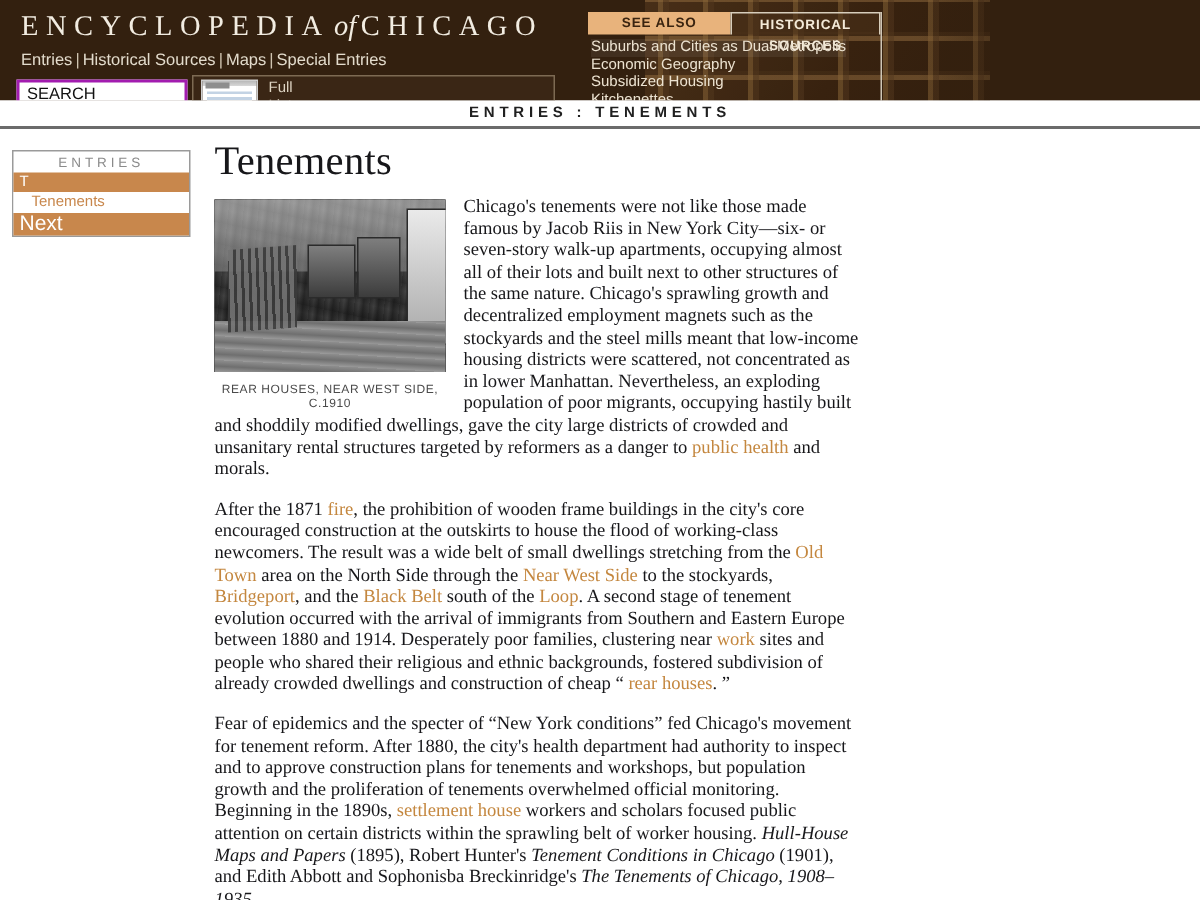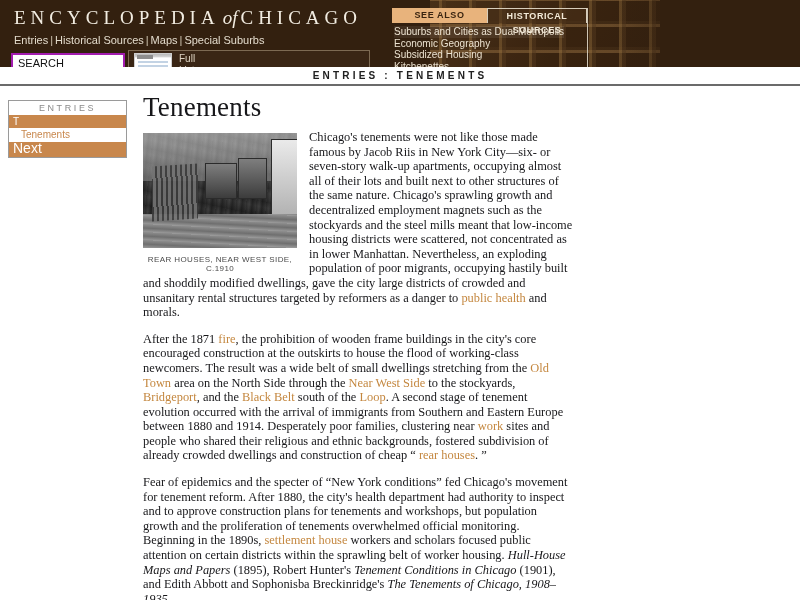--- a/index.html
+++ b/index.html
@@ -294,21 +294,21 @@
 
 <div class="header">
   <div class="lattice"></div>
   <div class="lattice-fade"></div>
 
   <div class="logo">
     <span>ENCYCLOPEDIA</span><span class="of">of</span><span>CHICAGO</span>
   </div>
 
   <div class="nav">
-    <a href="#">Entries</a><span class="sep">|</span><a href="#">Historical Sources</a><span class="sep">|</span><a href="#">Maps</a><span class="sep">|</span><a href="#">Special Suburbs</a>
+    <a href="#">Entries</a><span class="sep">|</span><a href="#">Historical Sources</a><span class="sep">|</span><a href="#">Maps</a><span class="sep">|</span><a href="#">Special Entries</a>
   </div>
 
   <div class="searchbox" title="SEARCH">SEARCH</div>
 
   <div class="viewwidget">
     <div class="thumb"></div>
     <div class="vlabels">
       <div>Full</div>
       <div>List</div>
     </div>

